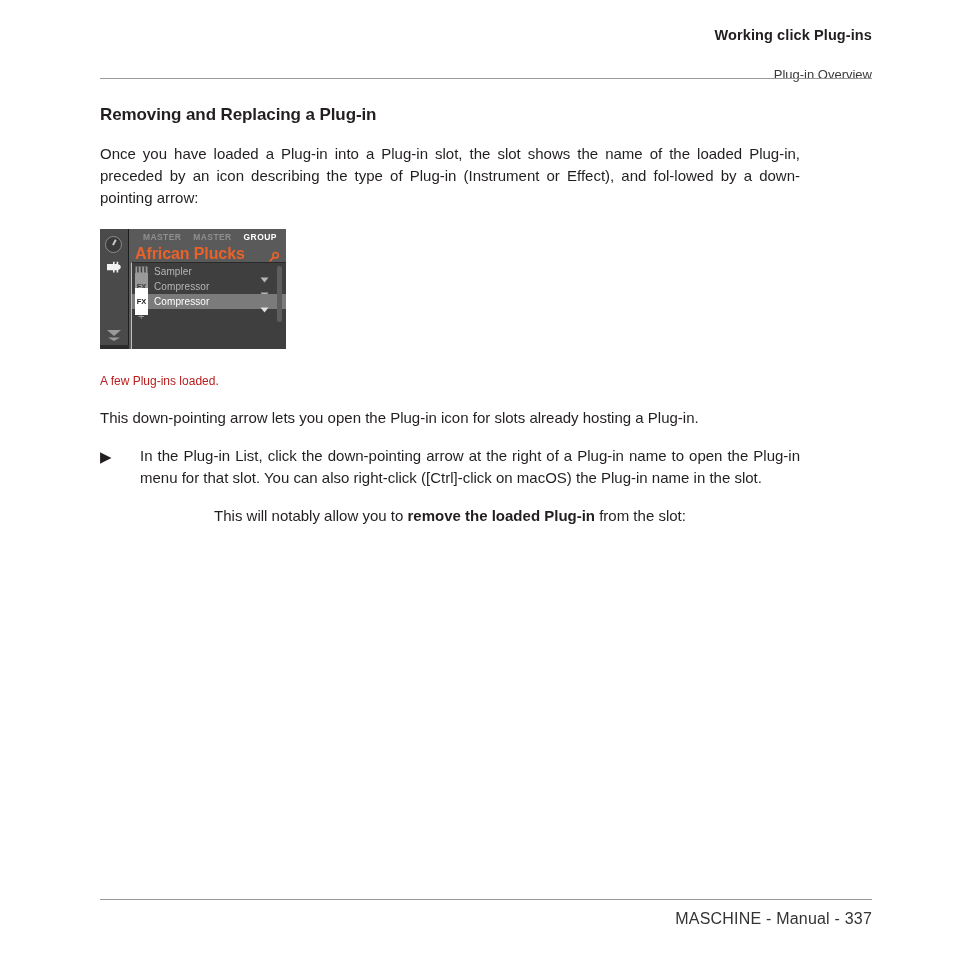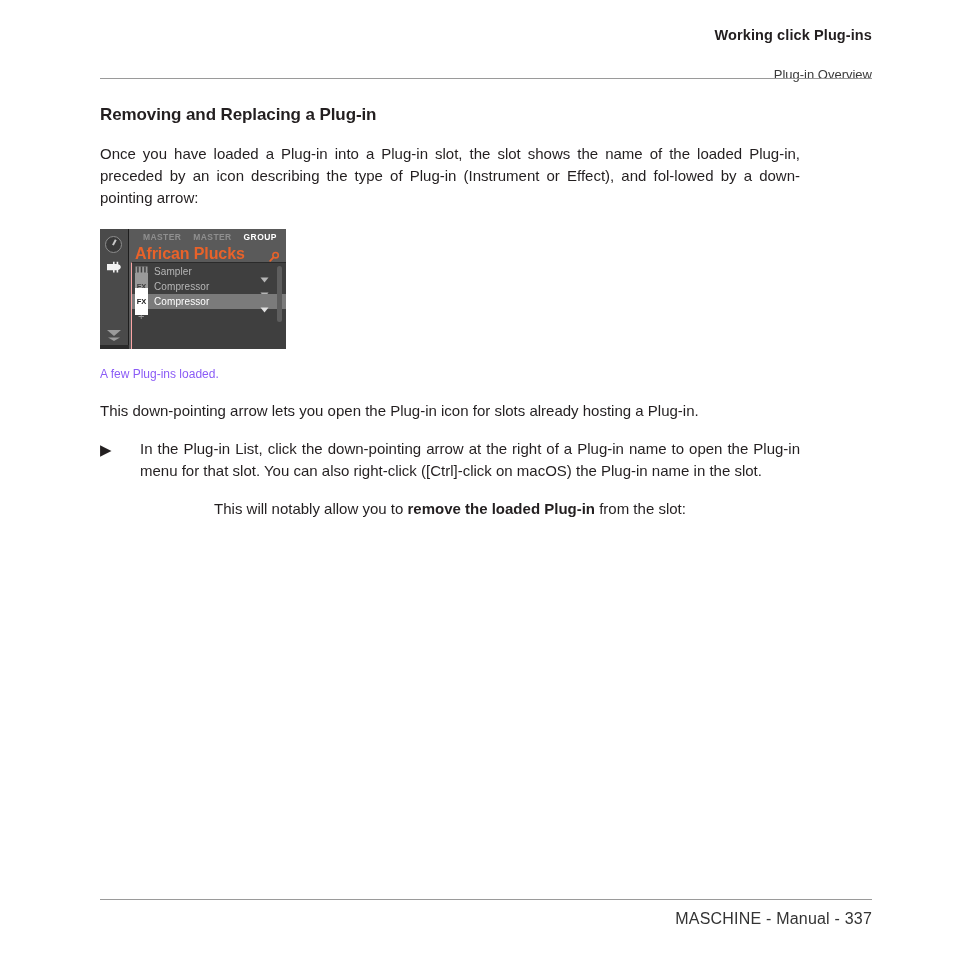--- a/index.html
+++ b/index.html
@@ -121,23 +121,23 @@
     text-justify: inter-word;
     color: #231f20;
   }
 
   
   .figure {
     margin-top: 20px;
     margin-bottom: 18px;
   }
   .figure-caption {
-    margin-top: 17px;
+    margin-top: 24px;
     font-size: 12px;
-    color: #8b5cf6;
+    color: #b91c1c;
     line-height: 16px;
   }
 
   
   .maschine {
     position: relative;
     width: 186px;
     height: 120px;
     background: #2b2b2b;
     display: flex;

